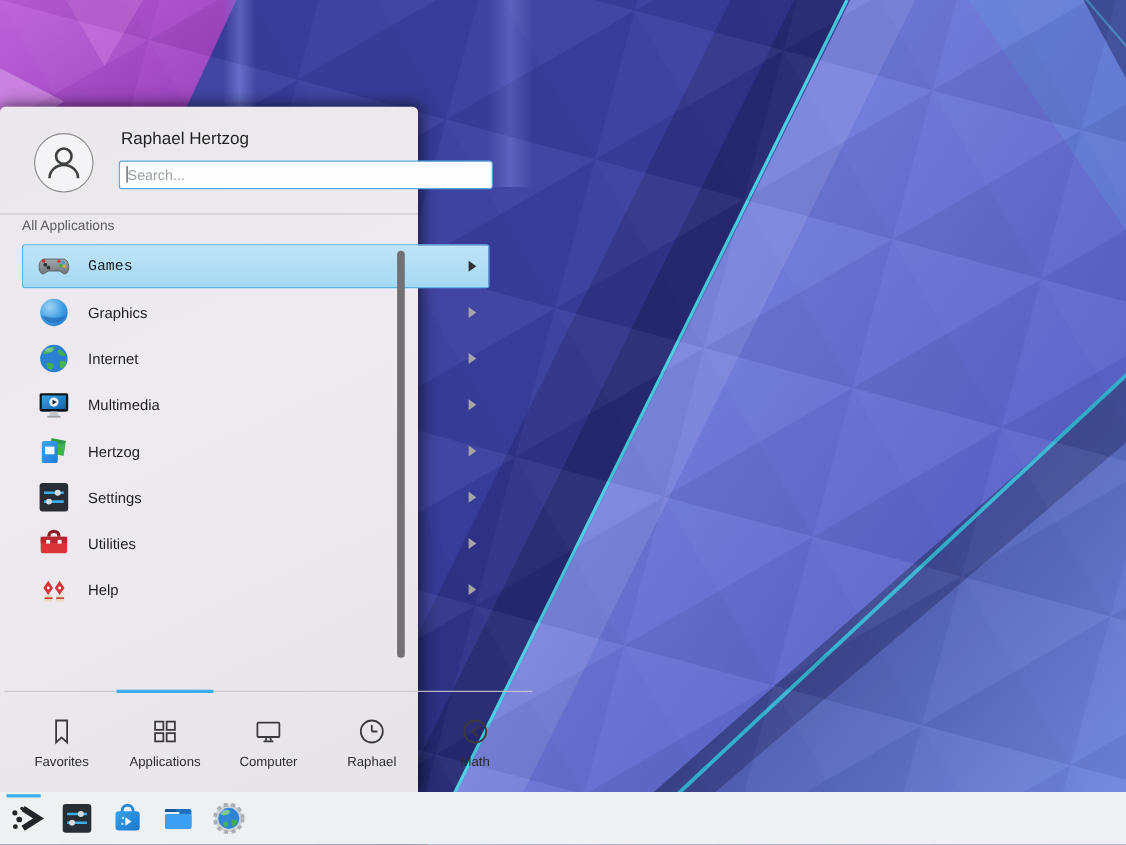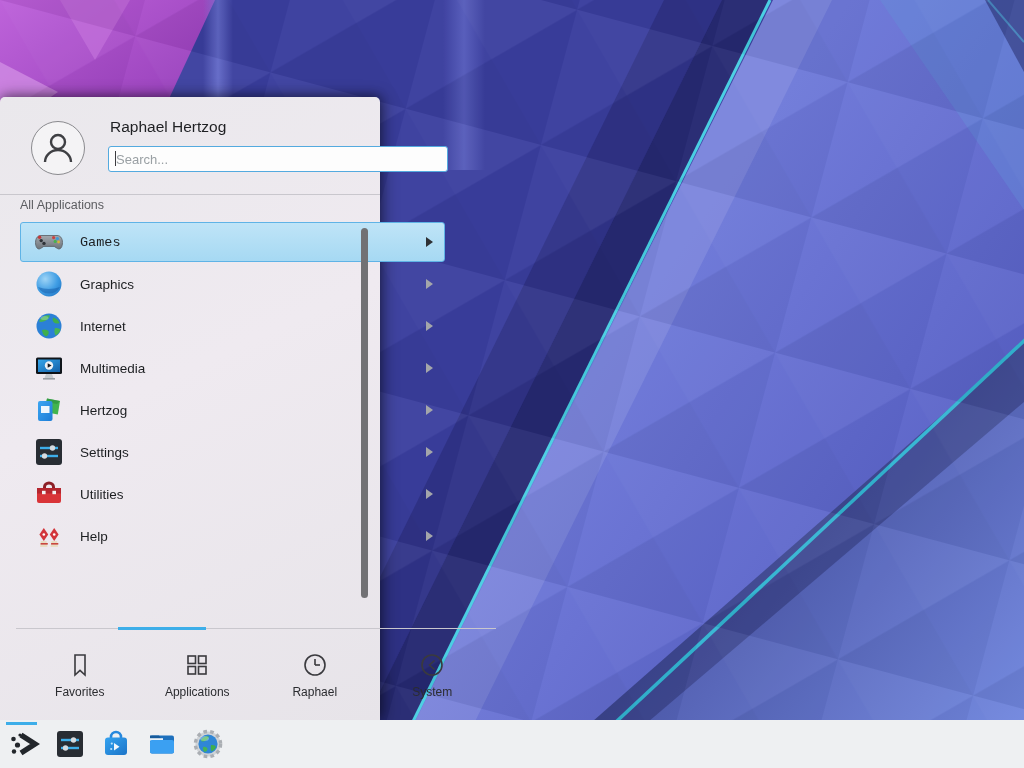--- a/index.html
+++ b/index.html
@@ -34,21 +34,21 @@
     border:1px solid #5fb3e6;font-family:Liberation Mono, monospace;}
   .cat-icon{width:32px;height:32px;margin-left:12px;flex:0 0 32px;}
   .cat-label{margin-left:15px;font-size:13.5px;color:#1c1e21;}
   .cat-arrow{position:absolute;right:11px;top:14px;width:0;height:0;
     border-top:5.5px solid transparent;border-bottom:5.5px solid transparent;
     border-left:7px solid #a4a6aa;}
   .cat-item.selected .cat-arrow{border-left-color:#2e3034;}
   #list-scrollbar{position:absolute;right:12px;top:131px;width:7px;height:370px;
     border-radius:3.5px;background:#717174;}
 
-  #lfooter{position:absolute;left:16px;bottom:0;width:480px;height:92px;
+  #lfooter{position:absolute;left:4px;bottom:0;width:480px;height:92px;
     border-top:1px solid #c9c7cd;display:flex;padding:0 5px;box-sizing:border-box;}
   #tab-underline{position:absolute;left:102px;top:-2px;width:88px;height:3px;background:#3daee9;}
   .tab{flex:1;display:flex;flex-direction:column;align-items:center;justify-content:center;gap:6px;}
   .tab svg{display:block;}
   .tablabel{font-size:12px;color:#2b2c30;}
 
   
   #taskbar{position:absolute;left:0;bottom:0;width:1024px;height:48px;background:#eef0f2;}
   .tb-launcher{position:absolute;left:7px;top:7px;width:34px;height:34px;}
   .tb-indicator{position:absolute;left:6px;top:2px;width:31px;height:3px;background:#3daee9;}
@@ -280,40 +280,51 @@
           <g fill="none" stroke="#3a3a3e" stroke-width="1.6">
             <rect x="5" y="5" width="7.5" height="7.5"></rect>
               <rect x="15.5" y="5" width="7.5" height="7.5"></rect>
             <rect x="5" y="15.5" width="7.5" height="7.5"></rect>
               <rect x="15.5" y="15.5" width="7.5" height="7.5"></rect>
           </g>
         </svg>
         <span class="tablabel">Applications</span>
       </div>
 
+      <div class="tab">
+        <svg width="28" height="28" viewBox="0 0 28 28">
+          <g fill="none" stroke="#3a3a3e" stroke-width="1.6">
+            <rect x="4" y="6" width="20" height="13" rx="1"></rect>
+            <line x1="12.5" y1="19" x2="11.5" y2="22.5"></line>
+              <line x1="15.5" y1="19" x2="16.5" y2="22.5"></line>
+            <line x1="9.5" y1="23" x2="18.5" y2="23"></line>
+          </g>
+        </svg>
+        <span class="tablabel">Computer</span>
+      </div>
 
       <div class="tab">
         <svg width="28" height="28" viewBox="0 0 28 28">
           <g fill="none" stroke="#3a3a3e" stroke-width="1.6">
             <circle cx="14" cy="14" r="10"></circle>
               <line x1="14" y1="8" x2="14" y2="14"></line>
               <line x1="14" y1="14" x2="19" y2="14"></line>
           </g>
         </svg>
         <span class="tablabel">Raphael</span>
       </div>
 
       <div class="tab">
         <svg width="28" height="28" viewBox="0 0 28 28">
           <g fill="none" stroke="#3a3a3e" stroke-width="1.6">
             <circle cx="14" cy="14" r="10"></circle>
               <polyline points="16.5,9.5 11.5,14 16.5,18.5"></polyline>
           </g>
         </svg>
-        <span class="tablabel">System</span>
+        <span class="tablabel">Math</span>
       </div>
     </div>
   </div>
 
   <div id="taskbar">
     <div class="tb-indicator"></div>
 
     <svg class="tb-launcher" viewBox="0 0 34 34">
       <g fill="#22262b">
         <circle cx="6.5" cy="12" r="2.3"></circle>

